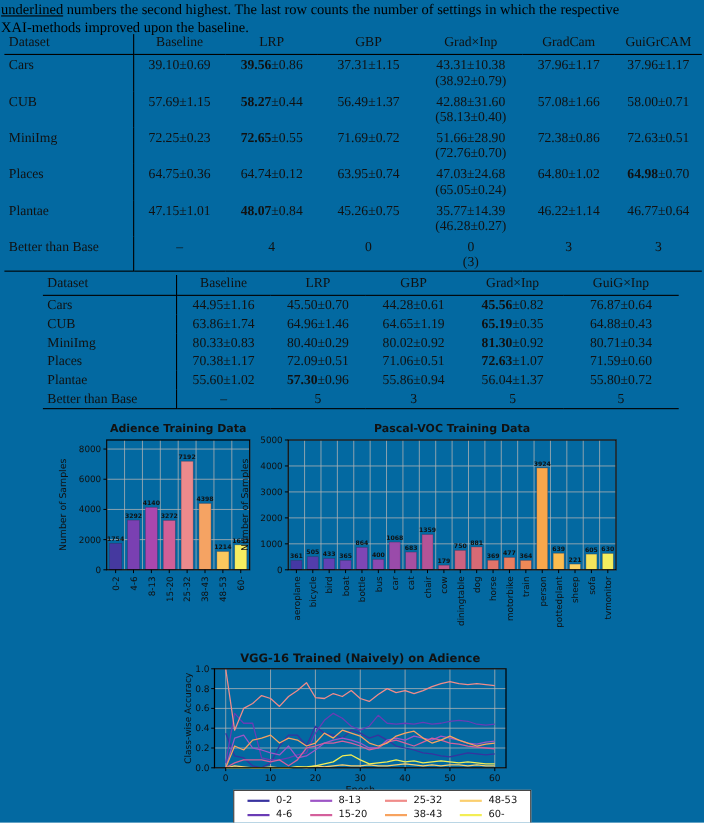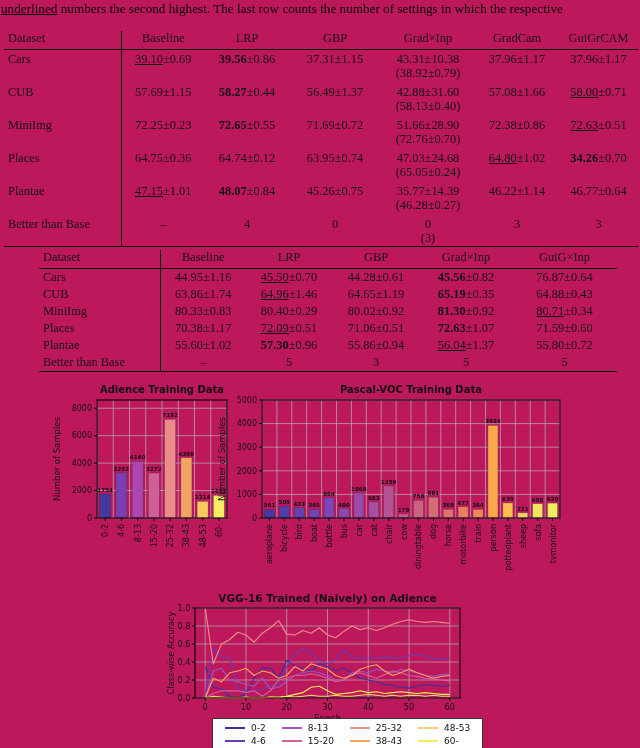--- a/index.html
+++ b/index.html
@@ -1,53 +1,54 @@
 <!DOCTYPE html>
 <html><head>
 <meta charset="utf-8">
 <style>
   html,body{margin:0;padding:0;background:#fff;}
-  .page{position:relative;width:640px;height:748px;background:#be185d;color:#000;
+  .page{position:relative;width:640px;height:748px;background:#0369a1;color:#000;
         font-family:"Liberation Serif",serif;overflow:hidden;}
   
   .intro{position:absolute;left:1px;top:1px;width:639px;font-size:13.2px;line-height:15.5px;}
   .intro .ul{text-decoration:underline;}
   
   table{border-collapse:collapse;table-layout:fixed;font-size:12.4px;color:#111;}
   #table1{position:absolute;left:4px;top:31px;width:634px;border-bottom:1.3px solid #000;}
   #table2{position:absolute;left:39px;top:250px;width:578px;border-bottom:1.3px solid #000;}
   th{font-weight:normal;border-bottom:1.4px solid #000;padding:0 0 3px 0;white-space:nowrap;}
   td{vertical-align:top;padding-top:2px;white-space:nowrap;}
   th.c0,td.c0{text-align:left;padding-left:4px;border-right:1px solid #000;}
   th:not(.c0),td:not(.c0){text-align:center;}
   #table1 tbody tr.two td{height:30px;}
   #table1 tbody tr.last td{height:28px;}
   #table2 td{height:15px;padding-top:1px;}
   .v.bold{font-weight:bold;text-align:center;}
-  .v.underline{text-decoration:underline;}
+  .v.underline{}
   .paren{line-height:13px;}
   
   svg{position:absolute;font-family:"DejaVu Sans",sans-serif;}
   #chart-adience{left:40px;top:381px;}
   #chart-pascal{left:185px;top:381px;}
   #chart-line{left:165px;top:593px;}
   #legend{position:absolute;left:212px;top:718px;border:1.3px solid #333;background:#fff;
           display:grid;grid-auto-flow:column;grid-template-rows:repeat(2,13px);
           column-gap:16px;row-gap:0;padding:2px 12px;
           font-family:"DejaVu Sans",sans-serif;font-size:9px;color:#111;align-items:center;}
   .leg-item{display:flex;align-items:center;gap:6px;}
   .leg-swatch{width:20px;height:2px;flex:0 0 20px;}
 </style>
 </head>
 <body>
 
 <div class="page">
 
   <div class="intro">
     <div><span class="ul">underlined</span><span> numbers the second highest. The last row counts the number of settings in which the respective</span></div>
+    <div>XAI-methods improved upon the baseline.</div>
   </div>
 
   <table id="table1">
       <colgroup>
         <col style="width: 117px;">
         <col style="width: 84px;">
         <col style="width: 84px;">
         <col style="width: 92px;">
         <col style="width: 94px;">
         <col style="width: 84px;">
@@ -92,21 +93,21 @@
           <td><span class="v normal">72.38</span><span class="pm">±0.86</span></td>
           <td><span class="v underline">72.63</span><span class="pm">±0.51</span></td>
         </tr>
         <tr class="two">
           <td class="c0">Places</td>
           <td><span class="v normal">64.75</span><span class="pm">±0.36</span></td>
           <td><span class="v normal">64.74</span><span class="pm">±0.12</span></td>
           <td><span class="v normal">63.95</span><span class="pm">±0.74</span></td>
           <td><span class="v normal">47.03</span><span class="pm">±24.68</span><div class="paren">(65.05±0.24)</div></td>
           <td><span class="v underline">64.80</span><span class="pm">±1.02</span></td>
-          <td><span class="v bold">34.26</span><span class="pm">±0.70</span></td>
+          <td><span class="v bold">64.98</span><span class="pm">±0.70</span></td>
         </tr>
         <tr class="two">
           <td class="c0">Plantae</td>
           <td><span class="v underline">47.15</span><span class="pm">±1.01</span></td>
           <td><span class="v bold">48.07</span><span class="pm">±0.84</span></td>
           <td><span class="v normal">45.26</span><span class="pm">±0.75</span></td>
           <td><span class="v normal">35.77</span><span class="pm">±14.39</span><div class="paren">(46.28±0.27)</div></td>
           <td><span class="v normal">46.22</span><span class="pm">±1.14</span></td>
           <td><span class="v normal">46.77</span><span class="pm">±0.64</span></td>
         </tr>

